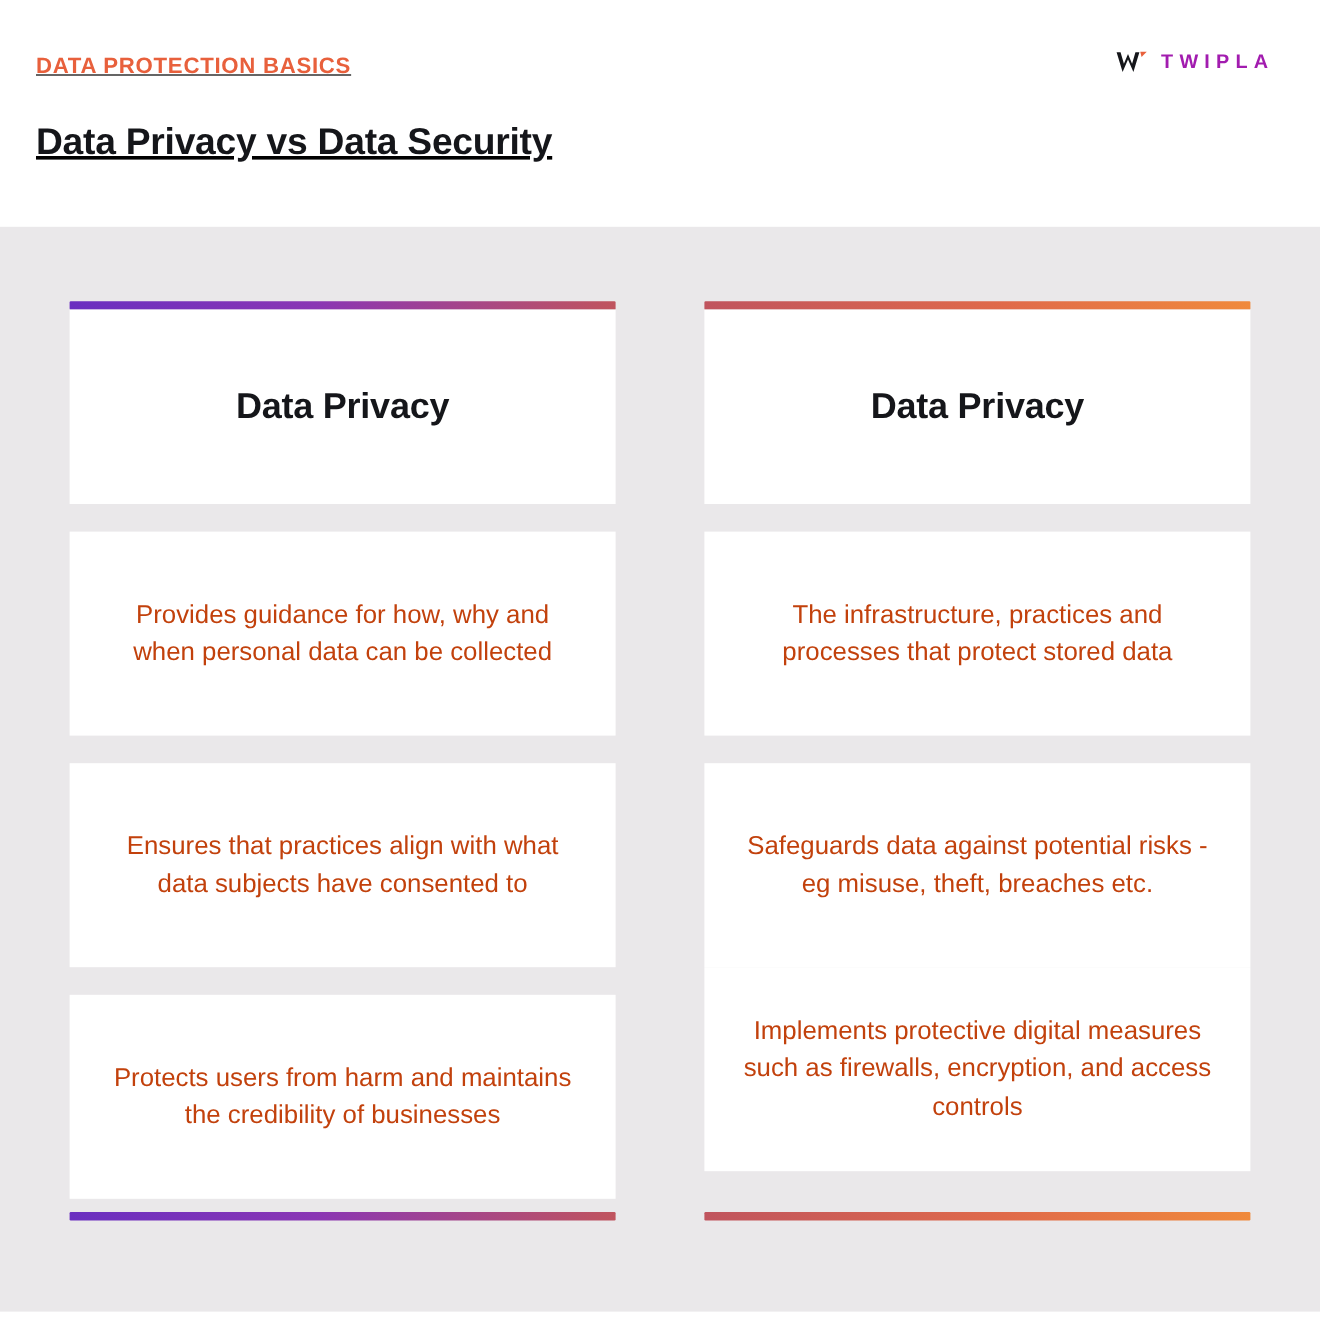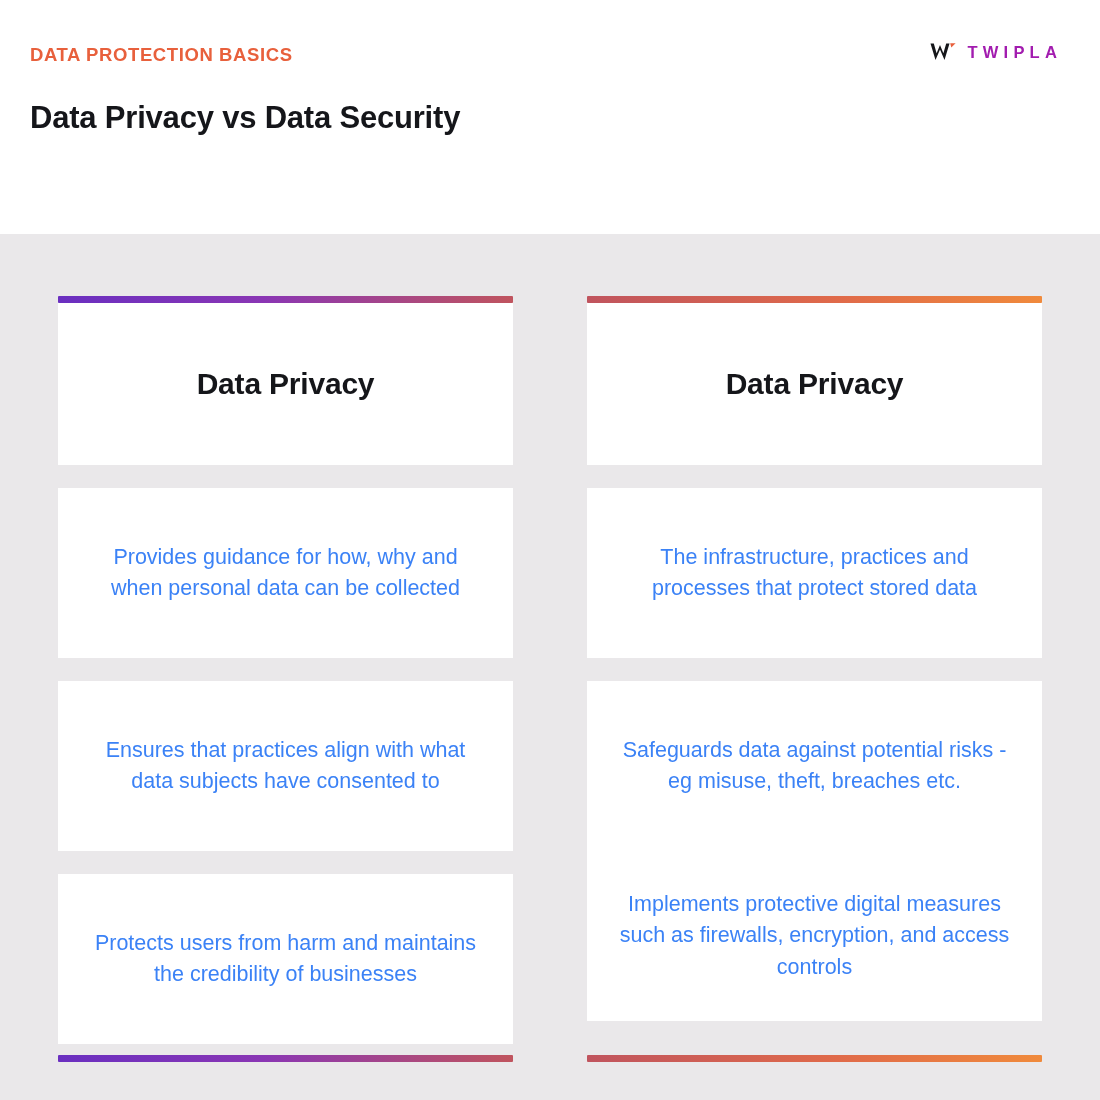--- a/index.html
+++ b/index.html
@@ -17,24 +17,25 @@
   .page {
     position: relative;
     width: 1100px;
     height: 1100px;
     background: #ffffff;
   }
 
   
   .header {
     position: relative;
-    height: 234px;
+    height: 189px;
     background: #ffffff;
     box-sizing: border-box;
     padding: 44px 30px 0 30px;
+    text-decoration: underline;
   }
   .eyebrow {
     font-size: 18.5px;
     font-weight: bold;
     letter-spacing: 0.6px;
     color: #e8603c;
     text-transform: uppercase;
     margin: 0;
   }
   .page-title {
@@ -115,21 +116,21 @@
   }
   .card-heading {
     font-size: 30px;
     font-weight: bold;
     color: #15161a;
     letter-spacing: -0.2px;
   }
   .card-text {
     font-size: 21.5px;
     line-height: 1.45;
-    color: #3b82f6;
+    color: #c2410c;
     max-width: 400px;
   }
   .rule-bottom {
     margin-top: 11px;
   }
 </style>
 </head>
 <body>
 
 <div class="page">

